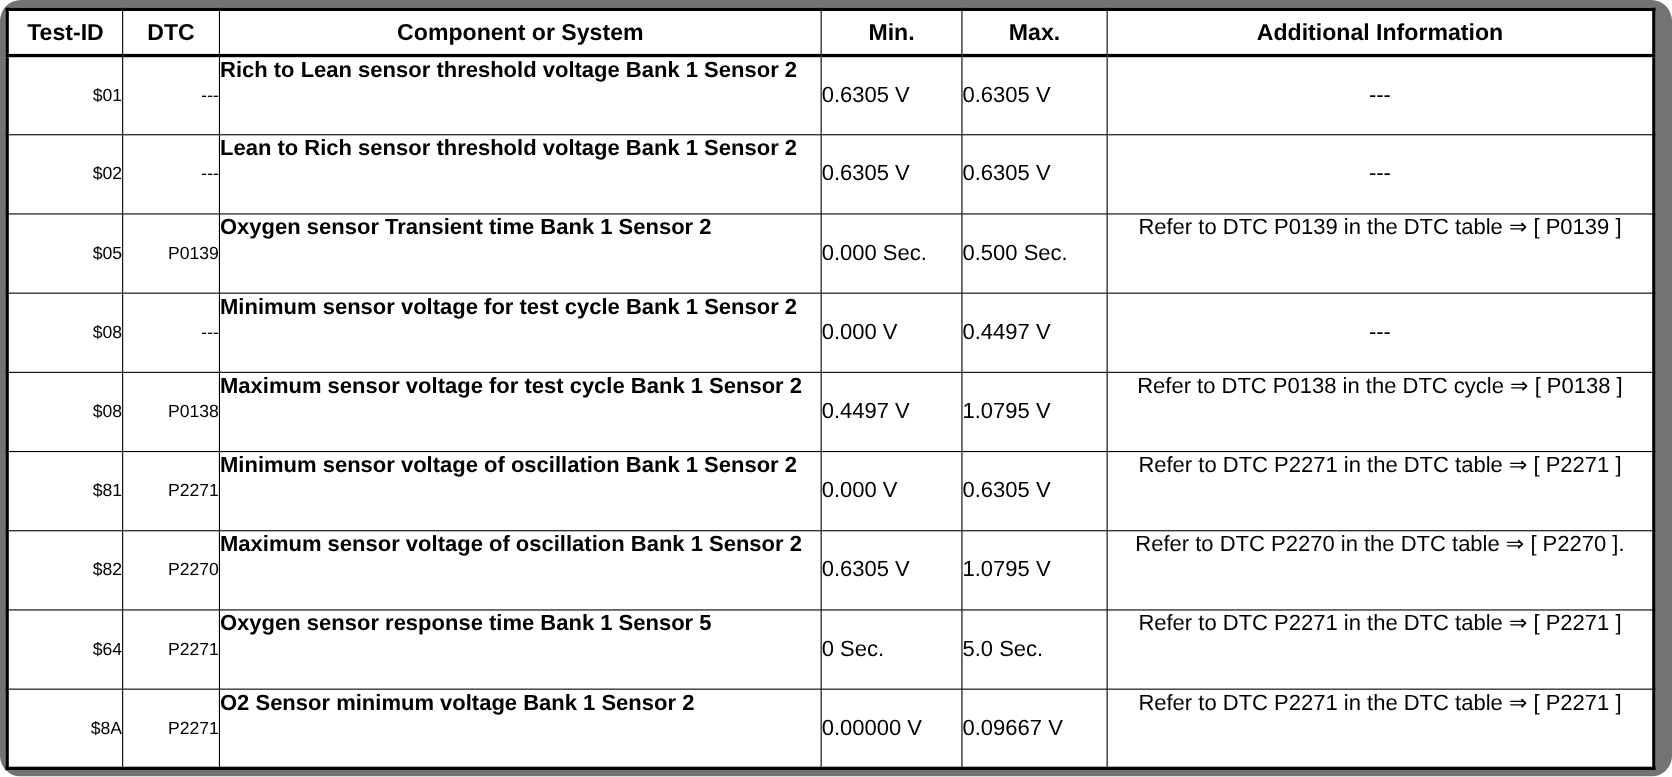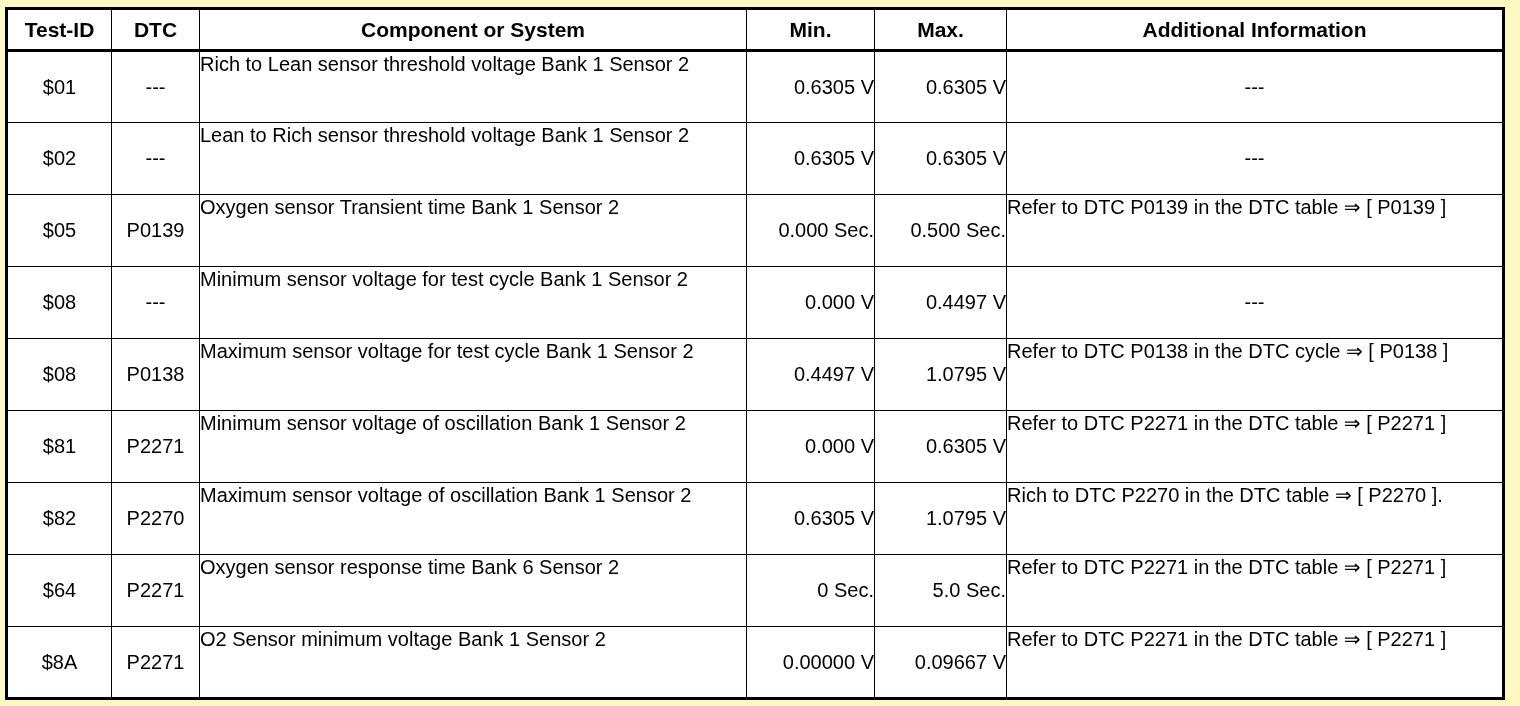--- a/index.html
+++ b/index.html
@@ -11,21 +11,22 @@
     width: 1520px;
     height: 706px;
     font-family: "Liberation Sans", sans-serif;
     color: #000000;
     overflow: hidden;
   }
   .sheet {
     position: relative;
     width: 1520px;
     height: 706px;
-    background: #fef9c3;
+    background: #737373;
+    border-radius: 19px;
   }
   table.spec-table {
     position: absolute;
     left: 5px;
     top: 7px;
     width: 1497px;
     border-collapse: collapse;
     table-layout: fixed;
     background: #ffffff;
   }
@@ -50,39 +51,40 @@
     letter-spacing: 0px;
   }
   thead th.col-testid { border-left: none; }
   tbody td {
     font-size: 20px;
     line-height: 25px;
   }
   tbody tr { height: 72px; }
 
   td.c-testid, td.c-dtc {
-    text-align: center;
+    text-align: right;
     vertical-align: middle;
     white-space: nowrap;
-    font-size: 20px;
+    font-size: 16px;
   }
   td.c-comp {
     text-align: left;
     vertical-align: top;
     padding: 8px 5px 6px 8px;
+    font-weight: bold;
   }
   td.c-min, td.c-max {
-    text-align: right;
+    text-align: left;
     vertical-align: middle;
     padding: 0 4px;
   }
   td.c-add {
     vertical-align: top;
     padding: 8px 6px 6px 8px;
-    text-align: left;
+    text-align: center;
   }
   td.c-add.center {
     text-align: center;
     vertical-align: middle;
     padding: 0 6px;
   }
 </style>
 </head>
 <body>
 
@@ -154,26 +156,26 @@
           <td class="c-min">0.000 V</td>
           <td class="c-max">0.6305 V</td>
           <td class="c-add">Refer to DTC P2271 in the DTC table ⇒ [ P2271 ]</td>
         </tr>
         <tr>
           <td class="c-testid">$82</td>
           <td class="c-dtc">P2270</td>
           <td class="c-comp">Maximum sensor voltage of oscillation Bank 1 Sensor 2</td>
           <td class="c-min">0.6305 V</td>
           <td class="c-max">1.0795 V</td>
-          <td class="c-add">Rich to DTC P2270 in the DTC table ⇒ [ P2270 ].</td>
+          <td class="c-add">Refer to DTC P2270 in the DTC table ⇒ [ P2270 ].</td>
         </tr>
         <tr>
           <td class="c-testid">$64</td>
           <td class="c-dtc">P2271</td>
-          <td class="c-comp">Oxygen sensor response time Bank 6 Sensor 2</td>
+          <td class="c-comp">Oxygen sensor response time Bank 1 Sensor 5</td>
           <td class="c-min">0 Sec.</td>
           <td class="c-max">5.0 Sec.</td>
           <td class="c-add">Refer to DTC P2271 in the DTC table ⇒ [ P2271 ]</td>
         </tr>
         <tr>
           <td class="c-testid">$8A</td>
           <td class="c-dtc">P2271</td>
           <td class="c-comp">O2 Sensor minimum voltage Bank 1 Sensor 2</td>
           <td class="c-min">0.00000 V</td>
           <td class="c-max">0.09667 V</td>

